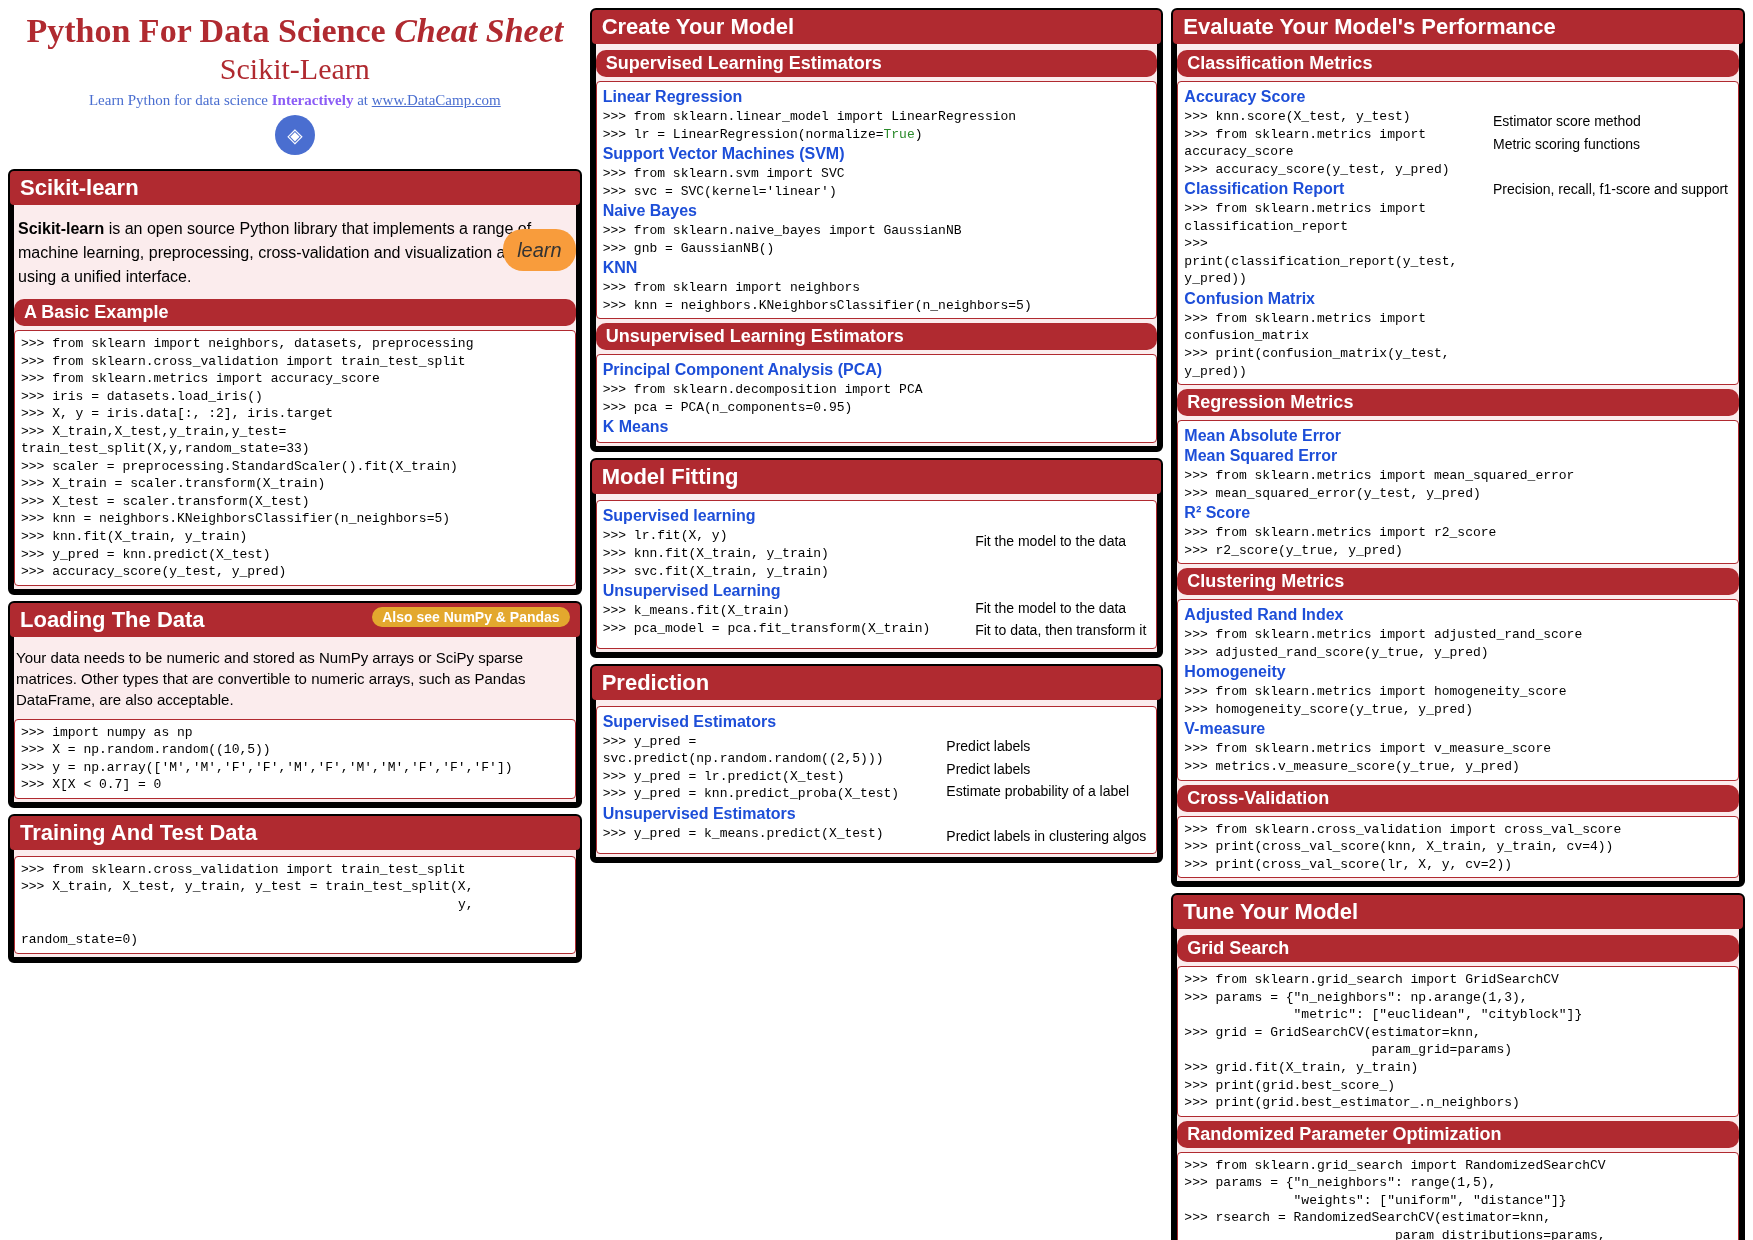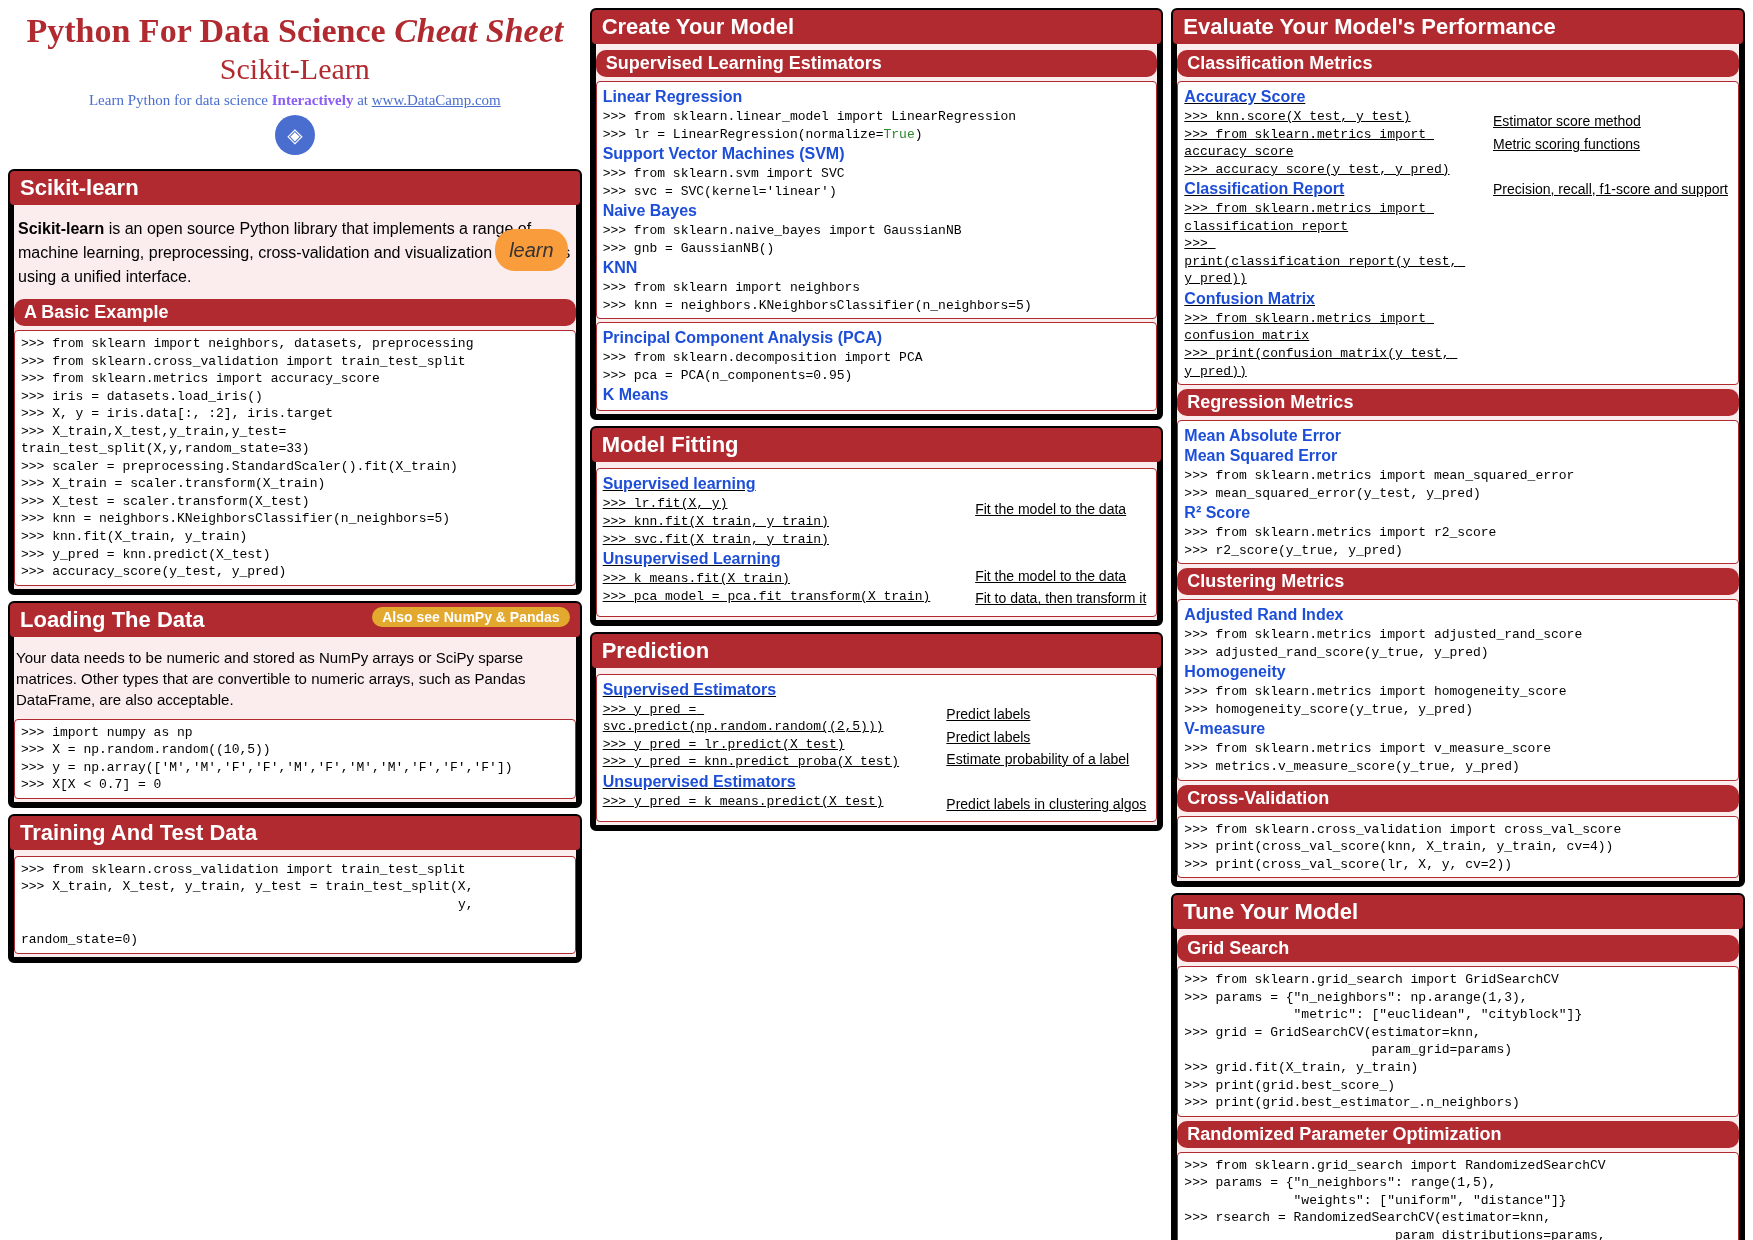--- a/index.html
+++ b/index.html
@@ -14,24 +14,24 @@
 .title-block p b { color: #8b5cf6; }
 .title-block a { color: #4a6ed0; text-decoration: underline; }
 .logo-badge { width: 40px; height: 40px; border-radius: 50%; background: #4a6ed0; display: inline-flex; align-items: center; justify-content: center; color: #fff; font-size: 20px; margin-top: 6px; }
 .section { border: 6px solid #000000; border-radius: 6px; background: #fbeced; }
 .sec-title { background: #b02a30; color: #fff; font-size: 22px; font-weight: 700; padding: 4px 10px; border-radius: 4px; margin: -4px -4px 6px -4px; }
 .subhead { background: #b02a30; color: #ffffff; font-size: 18px; font-weight: 600; padding: 3px 10px; border-radius: 10px; margin: 4px 0; }
 .box { border: 1px solid #b02a30; border-radius: 4px; background: #fff; padding: 4px 6px; margin: 3px 0; }
 .box h4 { color: #1d4ed8; font-size: 16px; font-weight: 700; margin: 2px 0; }
 pre { font-family: "Courier New", monospace; font-size: 13px; line-height: 1.35; white-space: pre-wrap; word-break: break-word; }
 .intro-text { font-size: 16px; line-height: 1.5; padding: 6px 4px; position: relative; }
-.sklearn-logo { position: absolute; right: 8px; top: 18px; background: #f89c3c; color: #333; border-radius: 20px; padding: 6px 14px; font-style: italic; font-size: 20px; }
+.sklearn-logo { position: absolute; right: 0; top: 18px; background: #f89c3c; color: #333; border-radius: 20px; padding: 6px 14px; font-style: italic; font-size: 20px; }
 .para { font-size: 15px; line-height: 1.4; padding: 4px 2px 6px; }
 .also-see { background: #e3a82e; color: #fff; font-size: 14px; font-weight: 600; padding: 2px 10px; border-radius: 10px; float: right; }
-.split { display: grid; grid-template-columns: 1fr auto; gap: 24px; align-items: start; text-decoration: underline; }
+.split { display: grid; grid-template-columns: 1fr auto; gap: 24px; align-items: start; }
 .notecol { font-size: 14px; line-height: 1.6; padding: 2px 4px; }
 .kw-true { color: #2a8a2a; }
 </style>
 </head>
 <body>
 
 <div class="page">
 
   <div class="col">
     <div class="title-block">
@@ -101,20 +101,21 @@
         <h4>Support Vector Machines (SVM)</h4>
         <pre>&gt;&gt;&gt; from sklearn.svm import SVC
 &gt;&gt;&gt; svc = SVC(kernel='linear')</pre>
         <h4>Naive Bayes</h4>
         <pre>&gt;&gt;&gt; from sklearn.naive_bayes import GaussianNB
 &gt;&gt;&gt; gnb = GaussianNB()</pre>
         <h4>KNN</h4>
         <pre>&gt;&gt;&gt; from sklearn import neighbors
 &gt;&gt;&gt; knn = neighbors.KNeighborsClassifier(n_neighbors=5)</pre>
       </div>
+      <div class="subhead">Unsupervised Learning Estimators</div>
       <div class="box">
         <h4>Principal Component Analysis (PCA)</h4>
         <pre>&gt;&gt;&gt; from sklearn.decomposition import PCA
 &gt;&gt;&gt; pca = PCA(n_components=0.95)</pre>
         <h4>K Means</h4>
       </div>
     </div>
 
     <div class="section">
       <div class="sec-title">Model Fitting</div>

